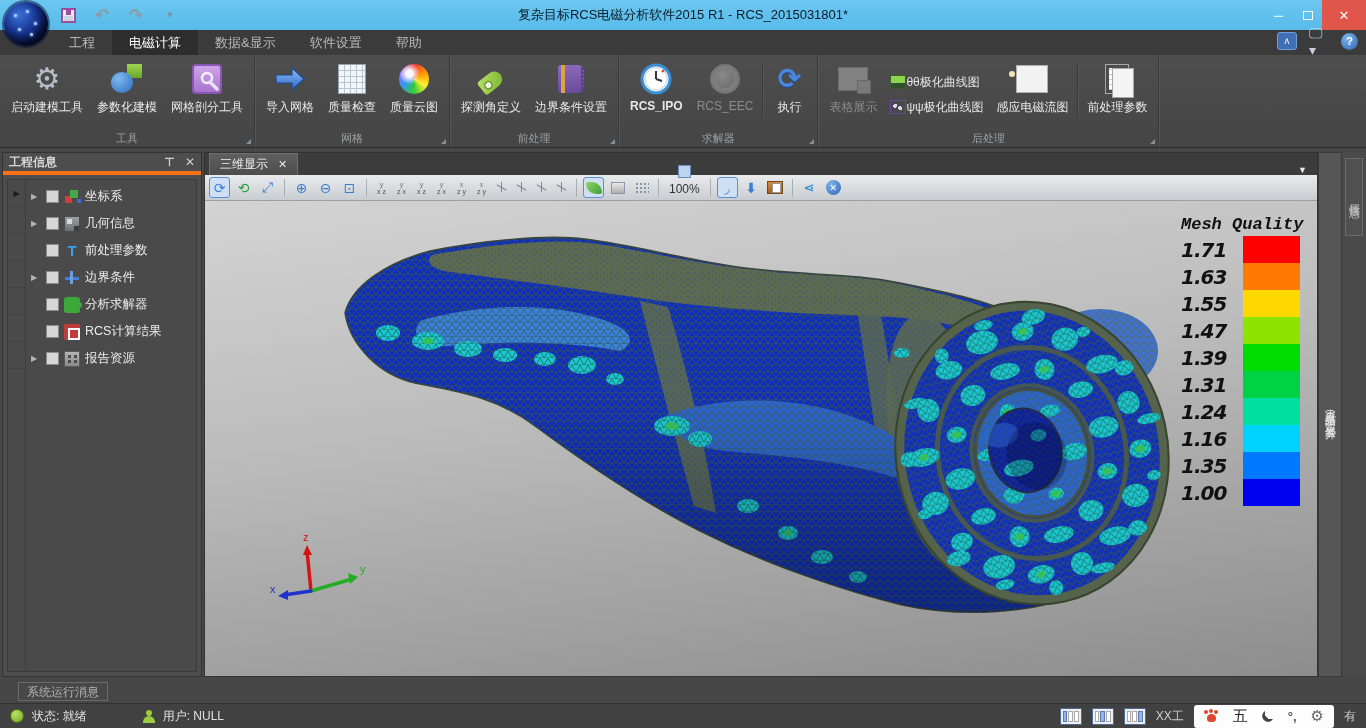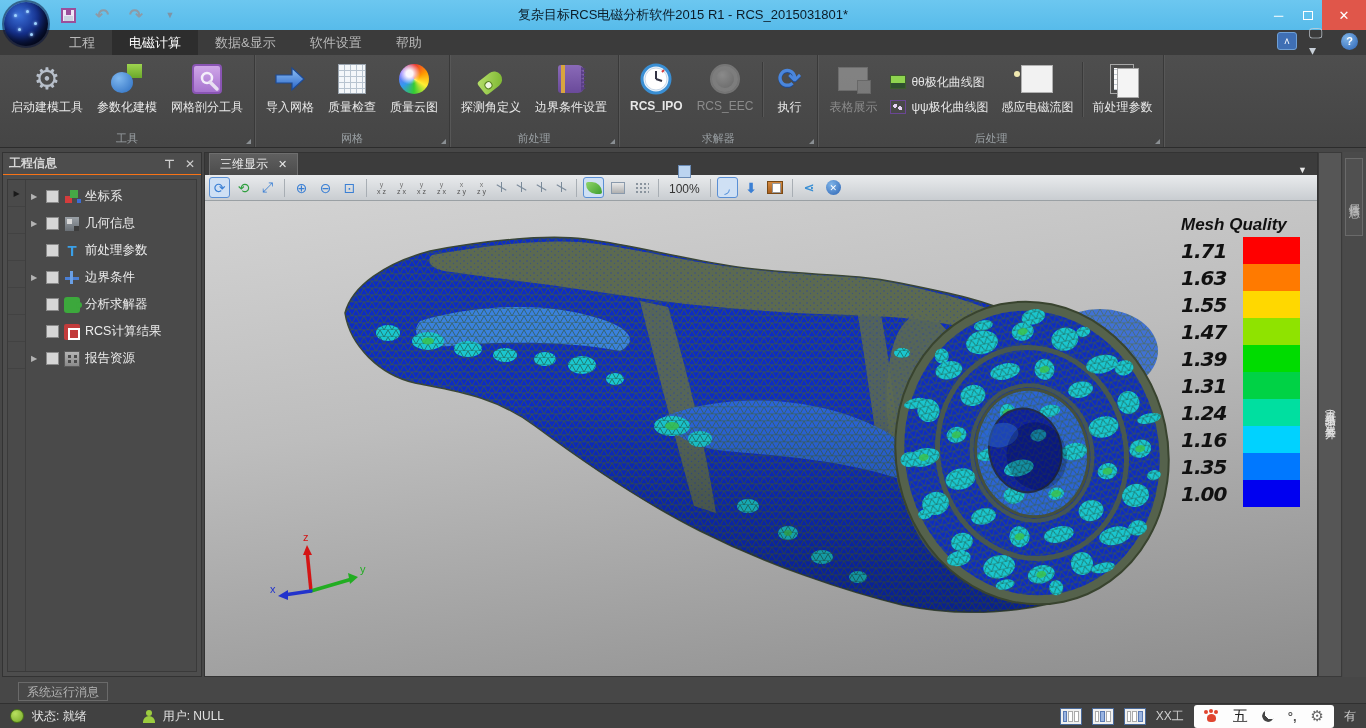--- a/index.html
+++ b/index.html
@@ -48,21 +48,21 @@
     font-size:11px; color:#9aa0a4; }
   .rgroup-corner { position:absolute; right:3px; bottom:3px; width:0; height:0;
     border-left:5px solid transparent; border-bottom:5px solid #8a8f93; }
   .rbtn { display:flex; flex-direction:column; align-items:center; justify-content:flex-start;
     padding:4px 7px 0 7px; color:#e8e8e8; font-size:12px; }
   .rbtn .ric { width:34px; height:34px; margin-bottom:3px; position:relative; display:flex; align-items:center; justify-content:center; }
   .rbtn.disabled { color:#8b8b8b; }
   .rbtn.disabled .ric { opacity:.4; filter:grayscale(1); }
   .rsep { width:1px; background:#3a3a3a; box-shadow:1px 0 0 #565656; margin:4px 2px 14px 2px; }
   .small-col { display:flex; flex-direction:column; justify-content:center; gap:8px; padding:0 6px; }
-  .sbtn { display:flex; align-items:center; gap:5px; color:#e4e4e4; font-size:12px; }
+  .sbtn { display:flex; align-items:center; color:#e4e4e4; font-size:12px; }
   .sic { width:16px; height:14px; }
 
   
   .i-gear { font-size:30px; color:#b7bfca; line-height:1; }
   .i-param .sq { position:absolute; right:2px; top:2px; width:15px; height:14px; background:linear-gradient(#9ed44f,#6aa82a); }
   .i-param .ci { position:absolute; left:1px; bottom:3px; width:22px; height:21px; border-radius:50%; background:radial-gradient(circle at 35% 30%,#7fb8ef,#2a6cc0); }
   .i-meshtool { width:30px; height:30px; background:linear-gradient(#cfa6e8,#a774cf); border:2px solid #8a55b4; border-radius:4px; }
   .i-meshtool svg { margin:3px; }
   .i-import svg { display:block; }
   .i-qcheck { width:28px; height:30px; background:
@@ -87,21 +87,21 @@
   .i-photo { width:32px; height:28px; background:#f2f2f2; border:1px solid #b0b0b0; padding:2px; }
   .i-photo .sky { width:100%; height:100%; background:linear-gradient(#20325f 0 62%, #57402e 62% 100%); position:relative; }
   .i-photo .sky:before { content:""; position:absolute; right:4px; top:3px; width:6px; height:6px; border-radius:50%; background:#f0e8b0; }
   .i-report { width:24px; height:30px; background:#fcfcfc; border:1px solid #a8a8a8; position:relative;
       background-image:repeating-linear-gradient(#0000 0 4px,#c4ccd4 4px 5px); background-clip:content-box; padding:3px; }
   .i-report:before { content:""; position:absolute; right:-6px; top:3px; width:20px; height:28px; background:#f4f4f4; border:1px solid #a8a8a8; }
 
   
   #workarea { position:absolute; left:0; top:148px; width:1366px; height:529px; background:#474747; }
   #project-panel { position:absolute; left:2px; top:4px; width:200px; height:525px; background:#4d4d4d; border:1px solid #333; }
-  #pp-header { height:22px; display:flex; align-items:center; padding:0 6px; color:#d6d6d6; font-size:12px; font-weight:bold; border-bottom:1px solid #f97316; }
+  #pp-header { height:22px; display:flex; align-items:center; padding:0 6px; color:#d6d6d6; font-size:12px; font-weight:bold; border-bottom:4px solid #f97316; }
   #pp-header .grow { flex:1; }
   .pp-hicon { color:#cfcfcf; font-size:12px; margin-left:10px; }
   #pp-tree { position:absolute; left:4px; top:26px; right:4px; bottom:4px; background:#4a4a4a; border:1px solid #3a3a3a; }
   .gutter { position:absolute; left:0; top:0; bottom:0; width:18px; border-right:1px solid #3e3e3e; }
   .gutter-cell { height:27px; border-bottom:1px solid #424242; display:flex; align-items:center; justify-content:center; color:#1a1a1a; font-size:8px; }
   .tree-row { position:absolute; left:19px; right:0; height:27px; display:flex; align-items:center; gap:5px; padding-left:4px; }
   .expander { width:10px; font-size:8px; color:#b4b4b4; }
   .cbx { width:13px; height:13px; background:#d6d6d6; border:1px solid #8a8a8a; }
   .titem { font-size:12.5px; color:#ececec; }
   .tico { width:16px; height:16px; position:relative; }
@@ -146,21 +146,21 @@
   .folder { width:16px; height:13px; background:linear-gradient(#d48a3f,#a85f1f); border:1px solid #7a4a16; position:relative; }
   .folder:before { content:""; position:absolute; right:1px; top:1px; width:7px; height:8px; background:#fff; border:1px solid #999; }
   .share-ico { color:#3a8fd4; font-weight:bold; font-size:13px; }
   .delcirc { width:15px; height:15px; border-radius:50%; background:radial-gradient(circle at 35% 30%,#7fb4e8,#2b63b4); color:#fff; font-size:9px; font-weight:bold; display:flex; align-items:center; justify-content:center; }
 
   #vp-canvas { position:absolute; left:0; top:48px; right:0; bottom:0; background:linear-gradient(172deg,#d3d3d3 0%,#bdbdbd 40%,#8d8d8d 100%); overflow:hidden; }
   #model-svg { position:absolute; left:0; top:0; }
 
   
   #legend { position:absolute; left:976px; top:14px; width:128px; color:#111; }
-  #legend-title { font-family:Liberation Sans, sans-serif; font-style:italic; font-weight:bold; font-size:17px; margin-bottom:2px; letter-spacing:0; }
+  #legend-title { font-family:Liberation Mono, monospace; font-style:italic; font-weight:bold; font-size:17px; margin-bottom:2px; letter-spacing:0; }
   .lg-row { display:flex; align-items:center; height:27px; }
   .lg-val { width:62px; text-align:left; font-family:"DejaVu Sans",sans-serif; font-style:italic; font-weight:bold; font-size:20px; letter-spacing:-1px; }
   .lg-sw { width:57px; height:27px; }
 
   
   #results-strip { position:absolute; left:1318px; top:4px; width:24px; height:525px; background:#565656; border:1px solid #3a3a3a;
     display:flex; align-items:center; justify-content:center; }
   #results-strip span { writing-mode:vertical-rl; font-size:11px; color:#e2e2e2; letter-spacing:2px; }
   #props-strip { position:absolute; left:1343px; top:4px; width:23px; height:525px; background:#4a4a4a; }
   #props-tab { position:absolute; left:2px; top:6px; width:18px; height:78px; border:1px solid #6a6a6a; background:#505050;

